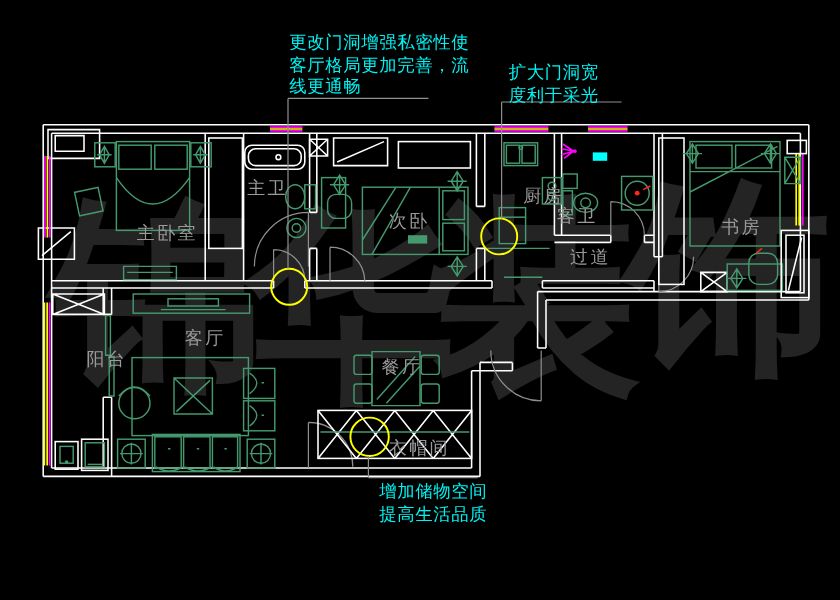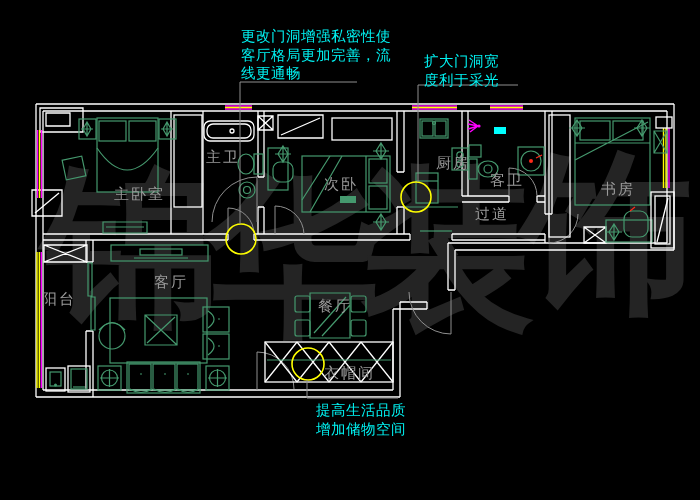--- a/index.html
+++ b/index.html
@@ -281,35 +281,35 @@
       <path class="ld" d="M240,82 H357 M240,82 V224"></path>
       <path class="ld" d="M418,85 H518 M418,85 V182"></path>
       <path class="ld" d="M307,380 V398 M307,398 H398"></path>
     </g>
   </svg>
 
   <div class="label" style="left:114px;top:185px">主卧室</div>
   <div class="label" style="left:206px;top:148px">主卫</div>
   <div class="label" style="left:324px;top:175px">次卧</div>
   <div class="label" style="left:436px;top:154px">厨房</div>
-  <div class="label" style="left:490px;top:171px">客卫</div>
+  <div class="label" style="left:464px;top:171px">客卫</div>
   <div class="label" style="left:475px;top:205px">过道</div>
   <div class="label" style="left:601px;top:180px">书房</div>
-  <div class="label" style="left:42px;top:290px">阳台</div>
+  <div class="label" style="left:72px;top:290px">阳台</div>
   <div class="label" style="left:154px;top:273px">客厅</div>
   <div class="label" style="left:318px;top:297px">餐厅</div>
   <div class="label" style="left:324px;top:364px">衣帽间</div>
 
   <div class="ann" style="left:241px;top:27px">
     <div>更改门洞增强私密性使</div>
     <div>客厅格局更加完善，流</div>
     <div>线更通畅</div>
   </div>
   <div class="ann" style="left:424px;top:52px">
     <div>扩大门洞宽</div>
     <div>度利于采光</div>
   </div>
   <div class="ann" style="left:316px;top:401px">
+    <div>增加储物空间</div>
     <div>提高生活品质</div>
-    <div>增加储物空间</div>
   </div>
 
 </div>
 
 </body></html>

